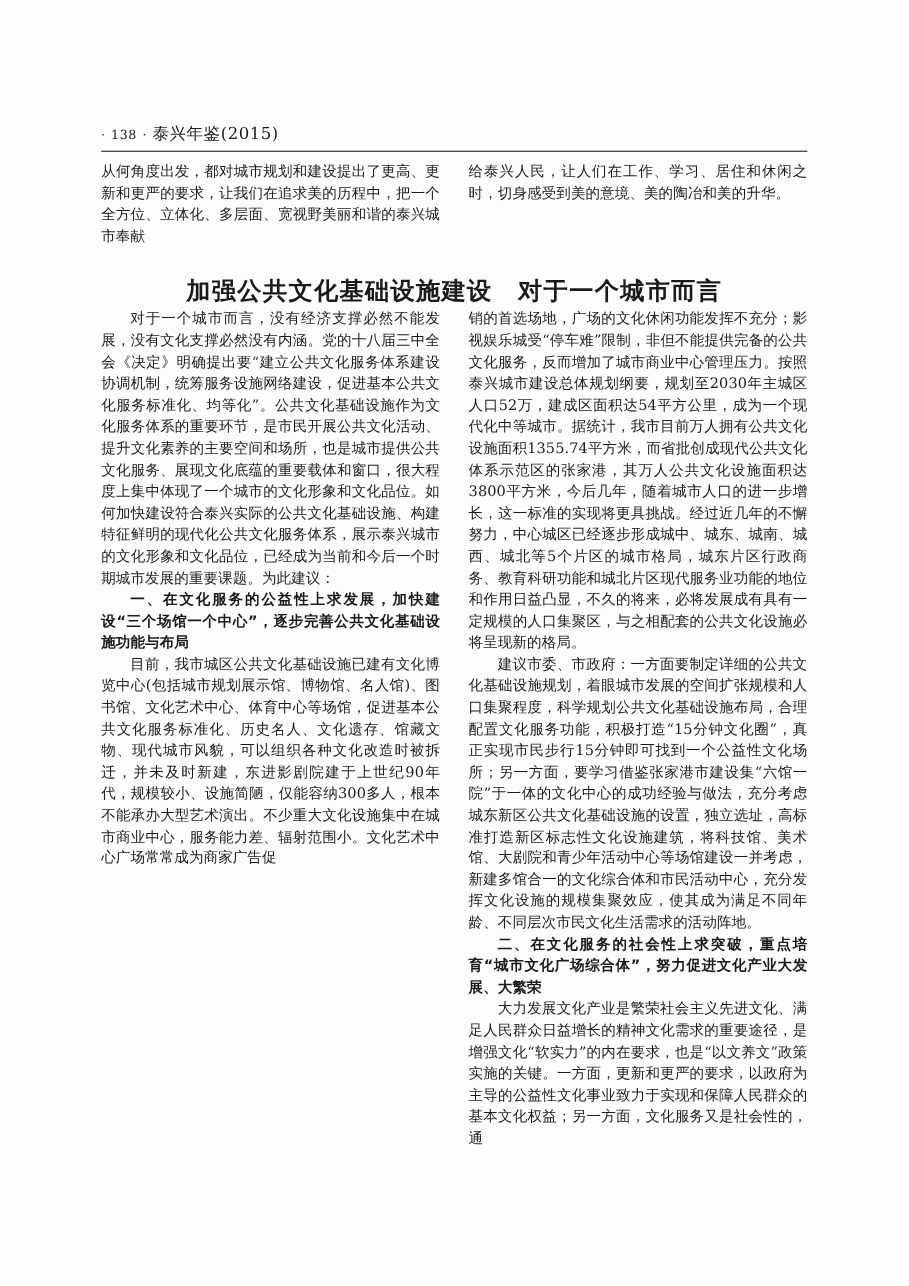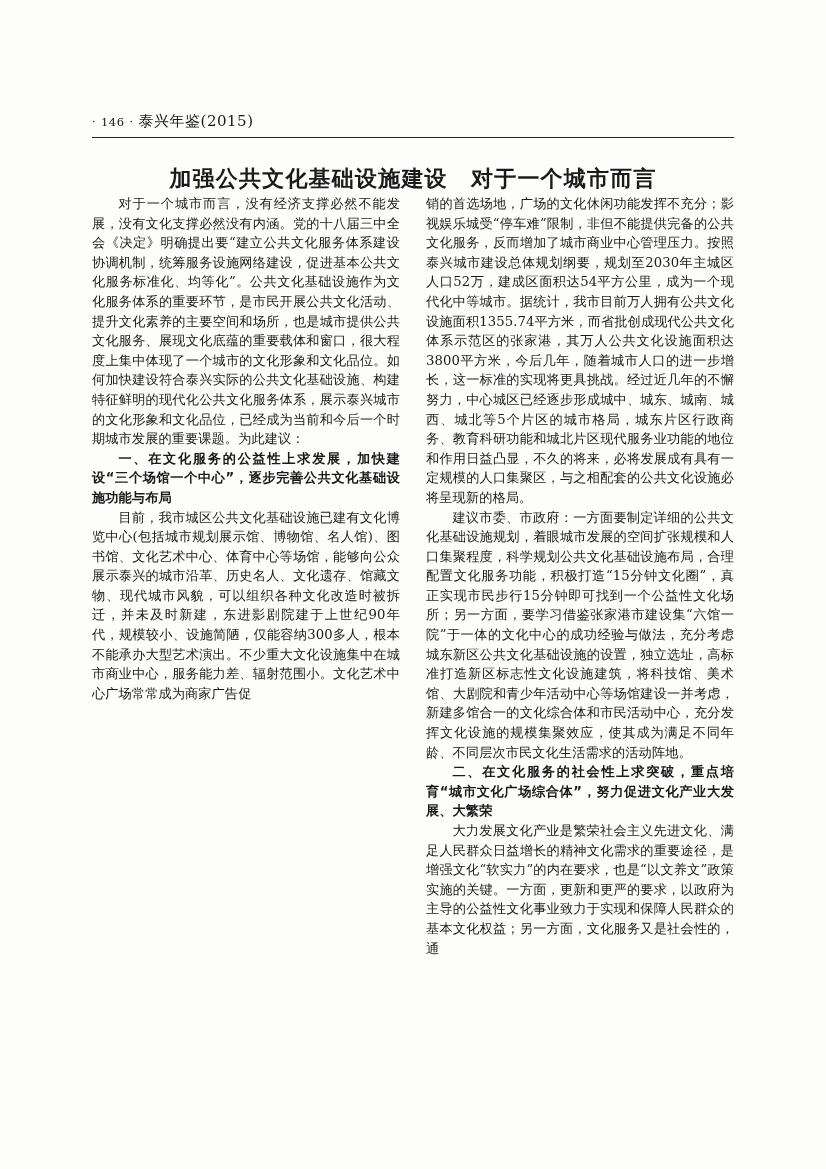--- a/index.html
+++ b/index.html
@@ -109,34 +109,42 @@
   }
 </style>
 </head>
 <body>
 
 <div class="page">
   <div class="content">
 
     <div class="runhead">
       <span class="dot">·</span>
-      <span class="pageno">146</span>
+      <span class="pageno">138</span>
       <span class="sep">·</span>
       <span class="title">泰兴年鉴(2015)</span>
     </div>
     <div class="rule"></div>
 
+    <div class="cols">
+      <div class="col">
+        <p>从何角度出发，都对城市规划和建设提出了更高、更新和更严的要求，让我们在追求美的历程中，把一个全方位、立体化、多层面、宽视野美丽和谐的泰兴城市奉献</p>
+      </div>
+      <div class="col">
+        <p>给泰兴人民，让人们在工作、学习、居住和休闲之时，切身感受到美的意境、美的陶冶和美的升华。</p>
+      </div>
+    </div>
 
     <div class="article-title">加强公共文化基础设施建设　对于一个城市而言</div>
 
     <div class="cols">
       <div class="col">
         <p class="indent">对于一个城市而言，没有经济支撑必然不能发展，没有文化支撑必然没有内涵。党的十八届三中全会《决定》明确提出要“建立公共文化服务体系建设协调机制，统筹服务设施网络建设，促进基本公共文化服务标准化、均等化”。公共文化基础设施作为文化服务体系的重要环节，是市民开展公共文化活动、提升文化素养的主要空间和场所，也是城市提供公共文化服务、展现文化底蕴的重要载体和窗口，很大程度上集中体现了一个城市的文化形象和文化品位。如何加快建设符合泰兴实际的公共文化基础设施、构建特征鲜明的现代化公共文化服务体系，展示泰兴城市的文化形象和文化品位，已经成为当前和今后一个时期城市发展的重要课题。为此建议：</p>
         <p class="bold-head">一、在文化服务的公益性上求发展，加快建设“三个场馆一个中心”，逐步完善公共文化基础设施功能与布局</p>
-        <p class="indent">目前，我市城区公共文化基础设施已建有文化博览中心(包括城市规划展示馆、博物馆、名人馆)、图书馆、文化艺术中心、体育中心等场馆，能够向公众展示泰兴的城市沿革、历史名人、文化遗存、馆藏文物、现代城市风貌，可以组织各种文化改造时被拆迁，并未及时新建，东进影剧院建于上世纪90年代，规模较小、设施简陋，仅能容纳300多人，根本不能承办大型艺术演出。不少重大文化设施集中在城市商业中心，服务能力差、辐射范围小。文化艺术中心广场常常成为商家广告促</p>
+        <p class="indent">目前，我市城区公共文化基础设施已建有文化博览中心(包括城市规划展示馆、博物馆、名人馆)、图书馆、文化艺术中心、体育中心等场馆，促进基本公共文化服务标准化、历史名人、文化遗存、馆藏文物、现代城市风貌，可以组织各种文化改造时被拆迁，并未及时新建，东进影剧院建于上世纪90年代，规模较小、设施简陋，仅能容纳300多人，根本不能承办大型艺术演出。不少重大文化设施集中在城市商业中心，服务能力差、辐射范围小。文化艺术中心广场常常成为商家广告促</p>
       </div>
       <div class="col">
         <p>销的首选场地，广场的文化休闲功能发挥不充分；影视娱乐城受“停车难”限制，非但不能提供完备的公共文化服务，反而增加了城市商业中心管理压力。按照泰兴城市建设总体规划纲要，规划至2030年主城区人口52万，建成区面积达54平方公里，成为一个现代化中等城市。据统计，我市目前万人拥有公共文化设施面积1355.74平方米，而省批创成现代公共文化体系示范区的张家港，其万人公共文化设施面积达3800平方米，今后几年，随着城市人口的进一步增长，这一标准的实现将更具挑战。经过近几年的不懈努力，中心城区已经逐步形成城中、城东、城南、城西、城北等5个片区的城市格局，城东片区行政商务、教育科研功能和城北片区现代服务业功能的地位和作用日益凸显，不久的将来，必将发展成有具有一定规模的人口集聚区，与之相配套的公共文化设施必将呈现新的格局。</p>
         <p class="indent">建议市委、市政府：一方面要制定详细的公共文化基础设施规划，着眼城市发展的空间扩张规模和人口集聚程度，科学规划公共文化基础设施布局，合理配置文化服务功能，积极打造“15分钟文化圈”，真正实现市民步行15分钟即可找到一个公益性文化场所；另一方面，要学习借鉴张家港市建设集“六馆一院”于一体的文化中心的成功经验与做法，充分考虑城东新区公共文化基础设施的设置，独立选址，高标准打造新区标志性文化设施建筑，将科技馆、美术馆、大剧院和青少年活动中心等场馆建设一并考虑，新建多馆合一的文化综合体和市民活动中心，充分发挥文化设施的规模集聚效应，使其成为满足不同年龄、不同层次市民文化生活需求的活动阵地。</p>
         <p class="bold-head">二、在文化服务的社会性上求突破，重点培育“城市文化广场综合体”，努力促进文化产业大发展、大繁荣</p>
         <p class="indent">大力发展文化产业是繁荣社会主义先进文化、满足人民群众日益增长的精神文化需求的重要途径，是增强文化“软实力”的内在要求，也是“以文养文”政策实施的关键。一方面，更新和更严的要求，以政府为主导的公益性文化事业致力于实现和保障人民群众的基本文化权益；另一方面，文化服务又是社会性的，通</p>
       </div>
     </div>
 
   </div>

